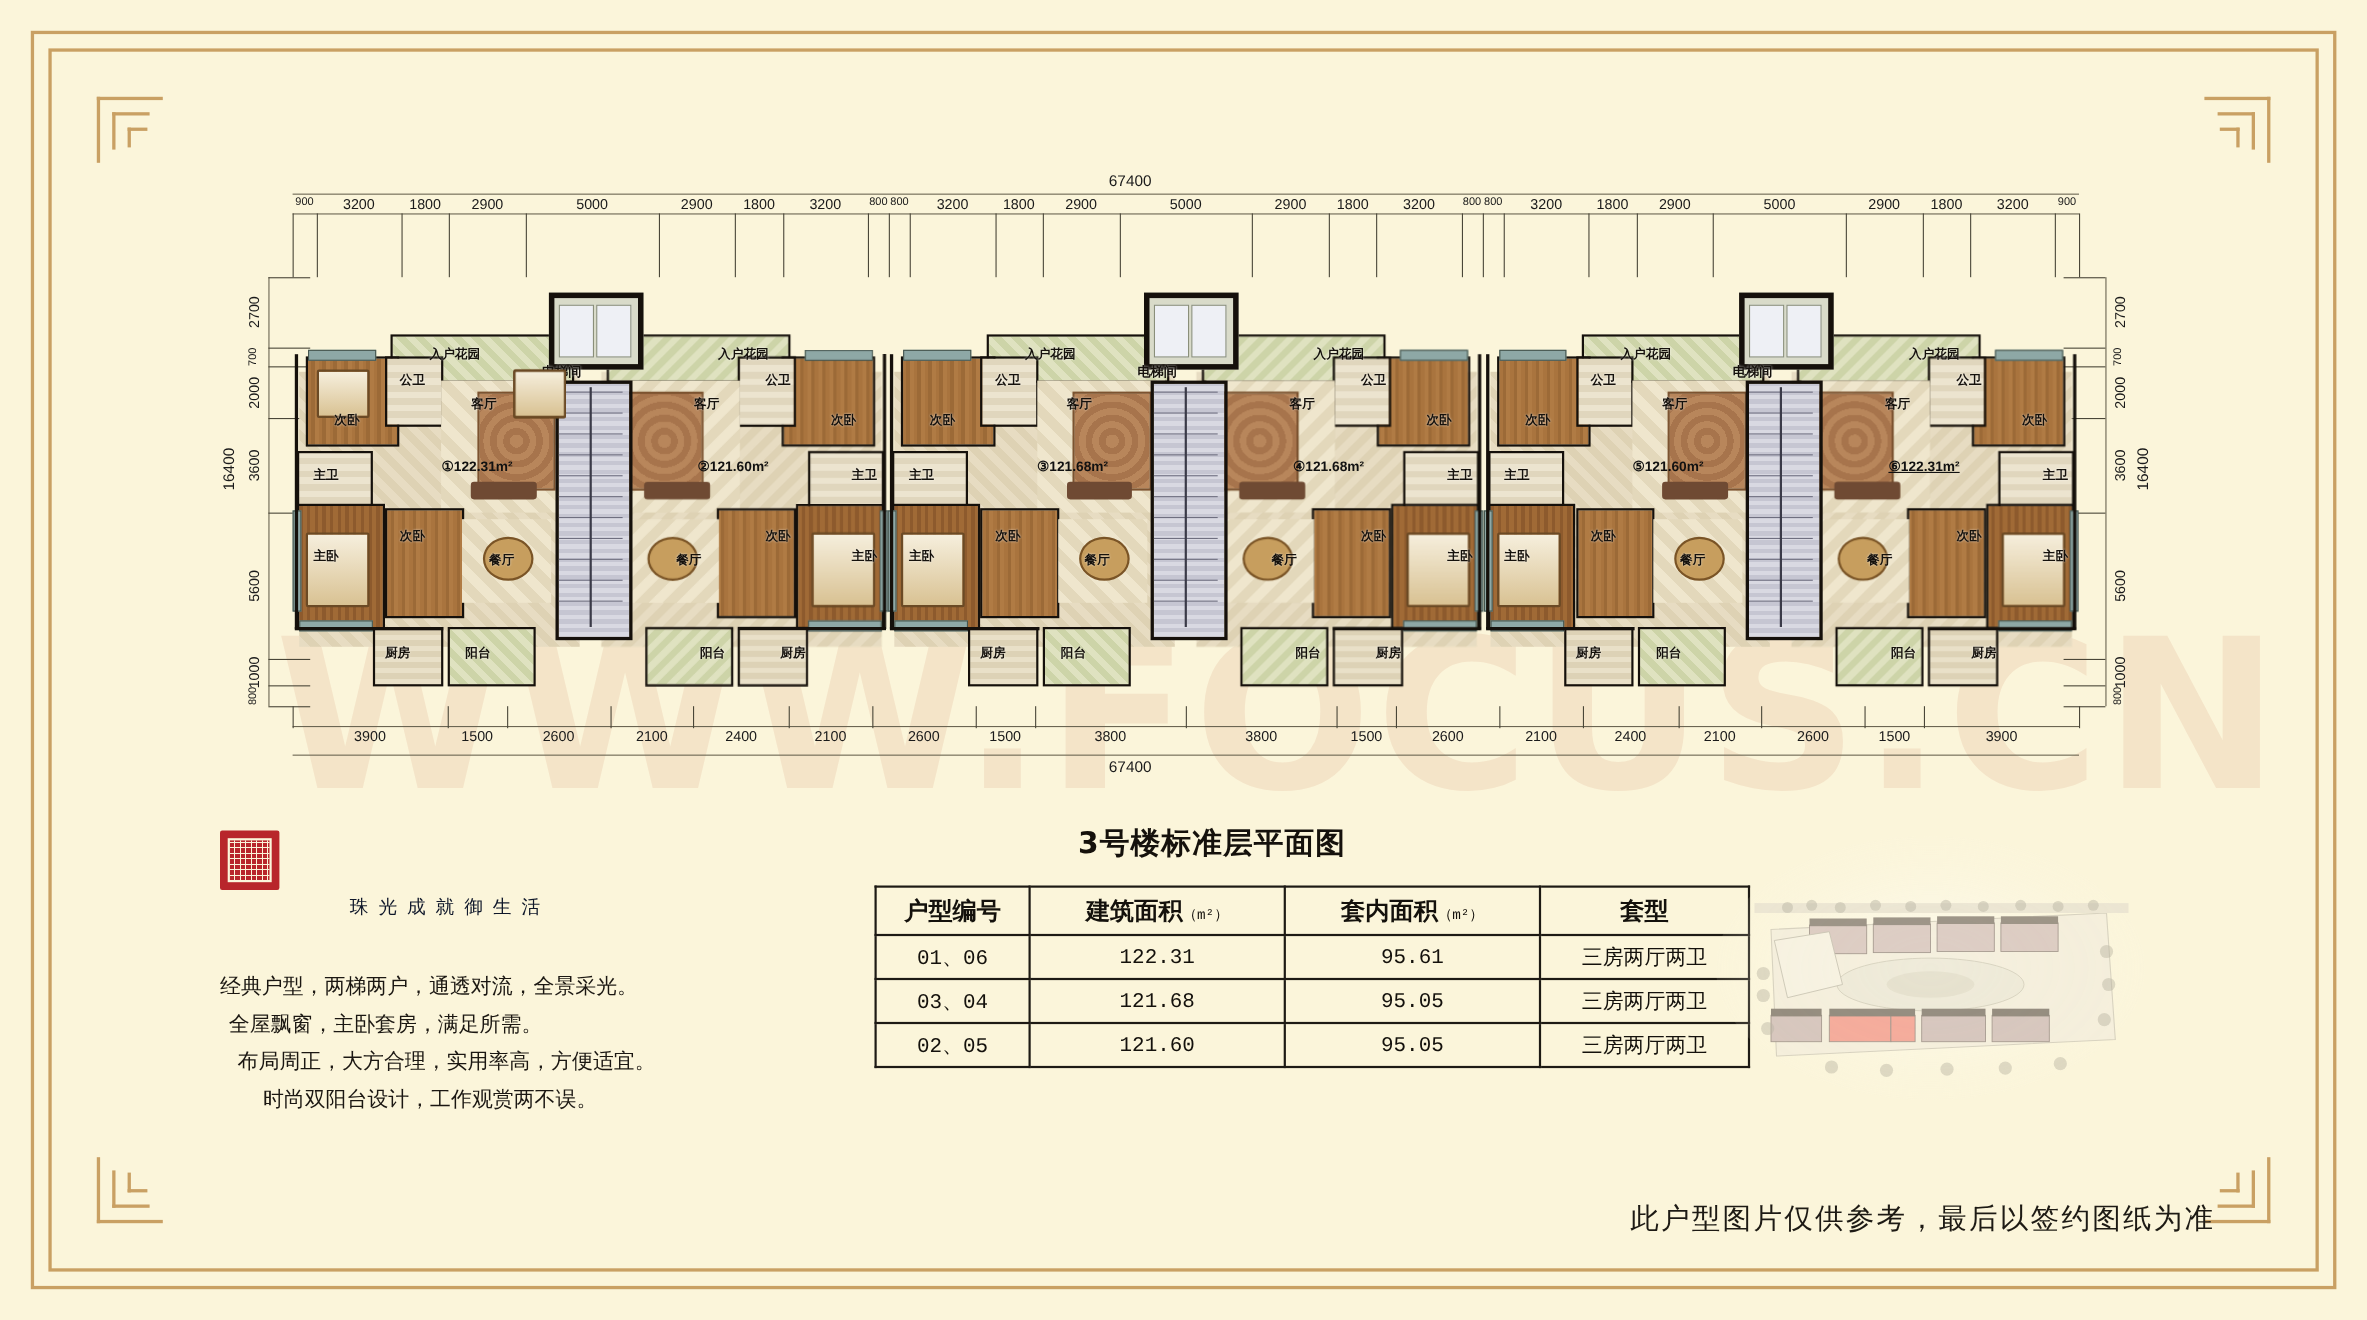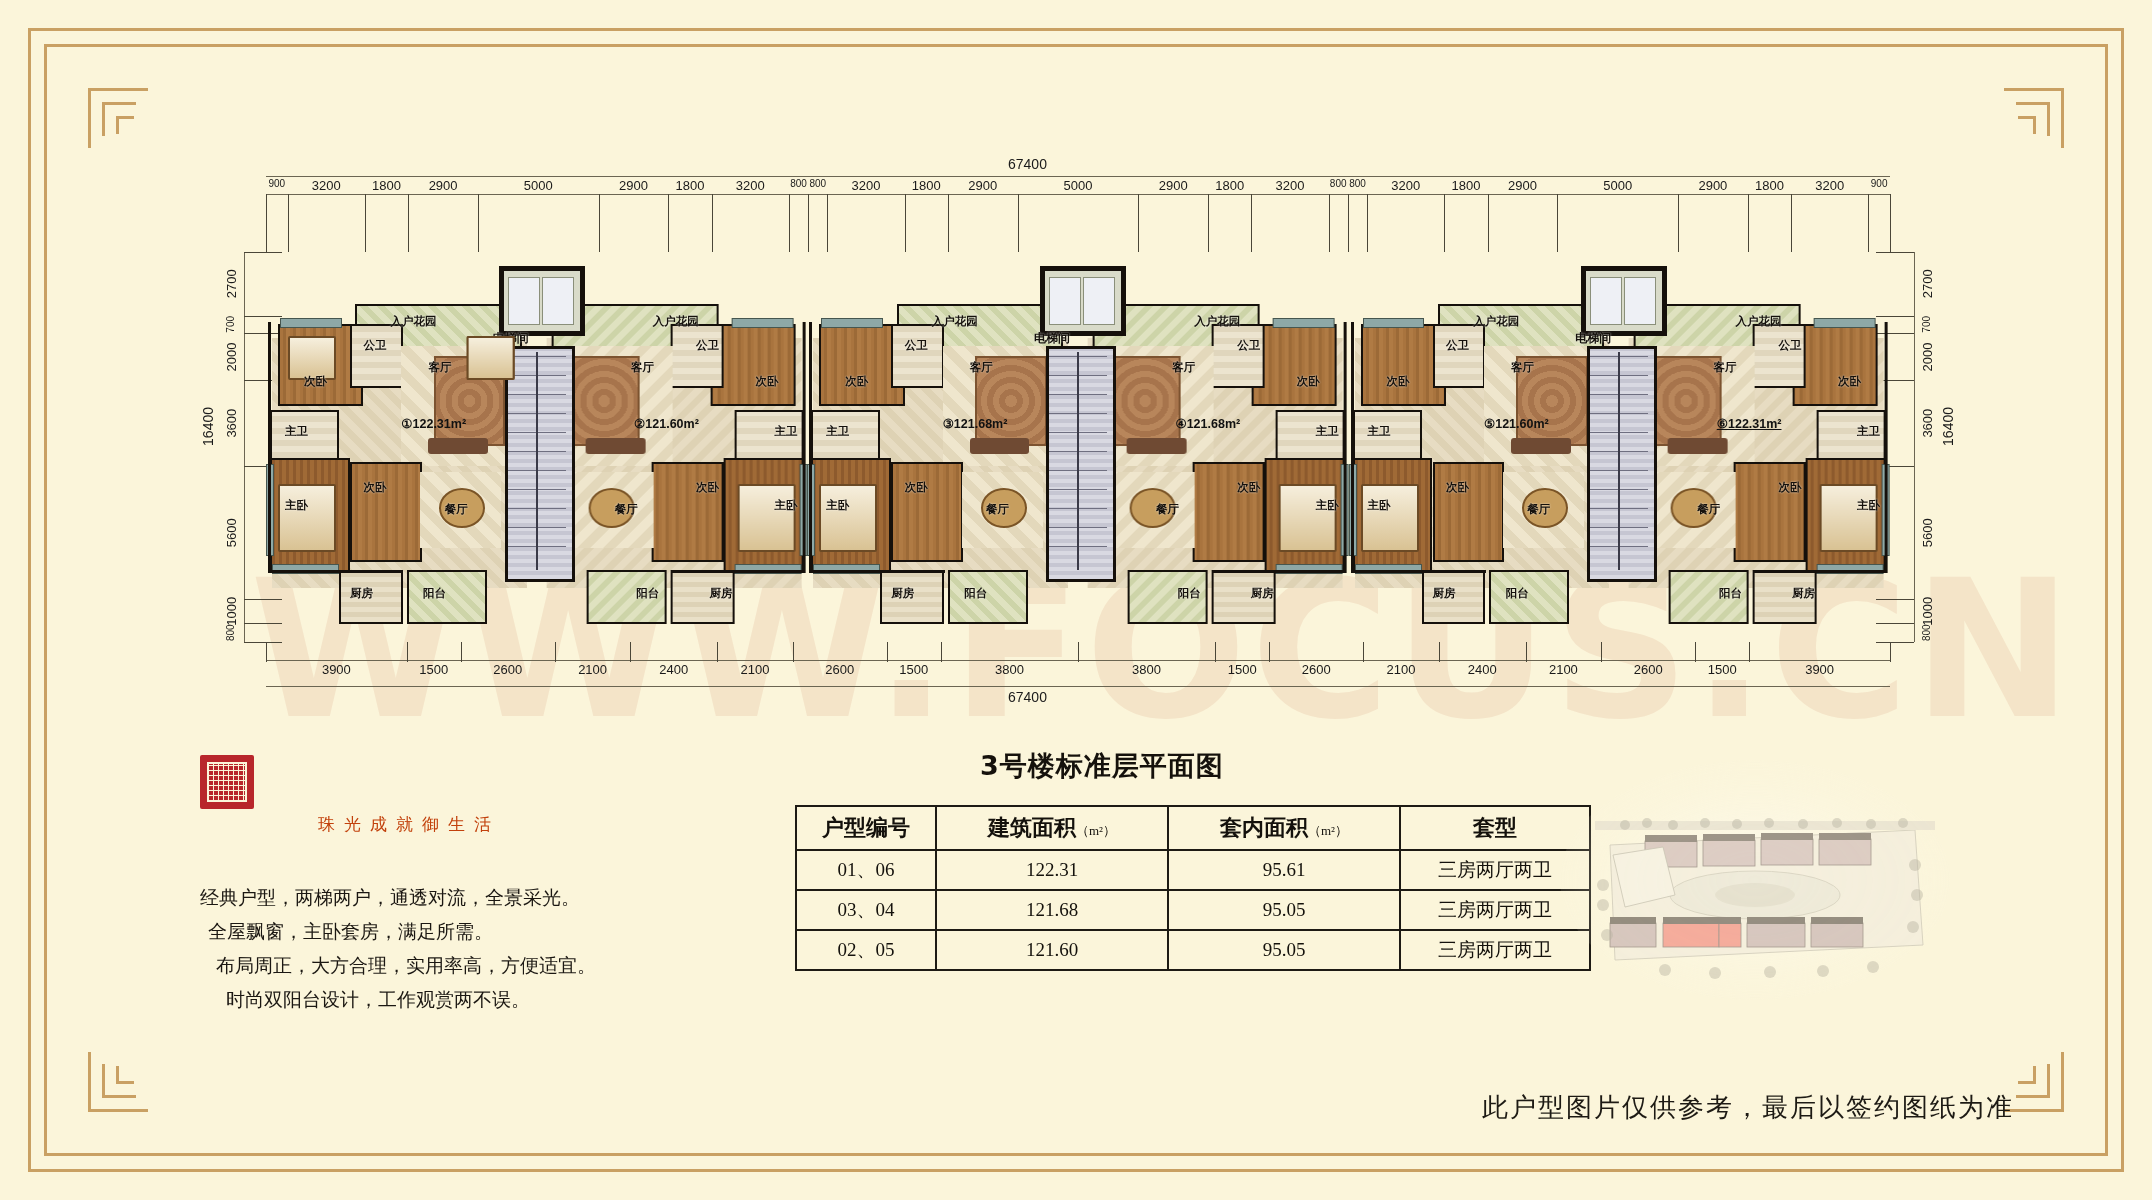--- a/index.html
+++ b/index.html
@@ -72,37 +72,37 @@
   .logo-block{position:absolute;left:200px;top:755px;width:420px;}
   .seal{width:54px;height:54px;background:#b8262b;display:inline-block;
      vertical-align:top;position:relative;border-radius:2px;}
   .seal::after{content:"";position:absolute;inset:7px;
      border:2px solid #fbf5da;
      background:repeating-linear-gradient(0deg,transparent 0 4px,#fbf5da 4px 5px),
                 repeating-linear-gradient(90deg,transparent 0 4px,#fbf5da 4px 5px);}
   .logo-cn{font-family:"DejaVu Serif","Liberation Serif",serif;font-size:66px;
     font-weight:bold;color:#171310;letter-spacing:4px;display:inline-block;
     vertical-align:top;margin-left:10px;line-height:62px;}
-  .logo-sub{font-family:Liberation Serif, serif;font-size:17px;color:#c2410c;
+  .logo-sub{font-family:Liberation Serif, serif;font-size:17px;color:#0f172a;
     letter-spacing:9px;margin-left:118px;margin-top:4px;}
   .desc{position:absolute;left:200px;top:880px;width:470px;
     font-family:"DejaVu Sans",sans-serif;font-size:19px;color:#1b1712;
     line-height:34px;}
   .desc div{white-space:nowrap;}
   .desc div:nth-child(1){margin-left:0px;}
   .desc div:nth-child(2){margin-left:8px;}
   .desc div:nth-child(3){margin-left:16px;}
-  .desc div:nth-child(4){margin-left:26px;}
+  .desc div:nth-child(4){margin-left:39px;}
 
   .plantitle{position:absolute;left:980px;top:748px;
     font-family:"DejaVu Sans",sans-serif;font-weight:bold;font-size:27px;
     color:#15110c;letter-spacing:1px;}
 
   table.info{position:absolute;left:795px;top:805px;border-collapse:collapse;
-    font-family:Liberation Serif, serif;}
+    font-family:Liberation Mono, monospace;}
   table.info th,table.info td{border:2px solid #1d1a14;padding:6px 10px;
     text-align:center;color:#14110c;background:rgba(251,245,218,.35);}
   table.info th{font-size:22px;font-weight:bold;}
   table.info td{font-size:19px;}
   table.info th .u{font-size:13px;font-weight:normal;}
   .c1{width:118px;} .c2{width:210px;} .c3{width:210px;} .c4{width:168px;}
 
   .sitemap{position:absolute;left:1555px;top:735px;width:400px;height:290px;
     opacity:.62;}
   .disclaimer{position:absolute;left:1482px;top:1090px;

